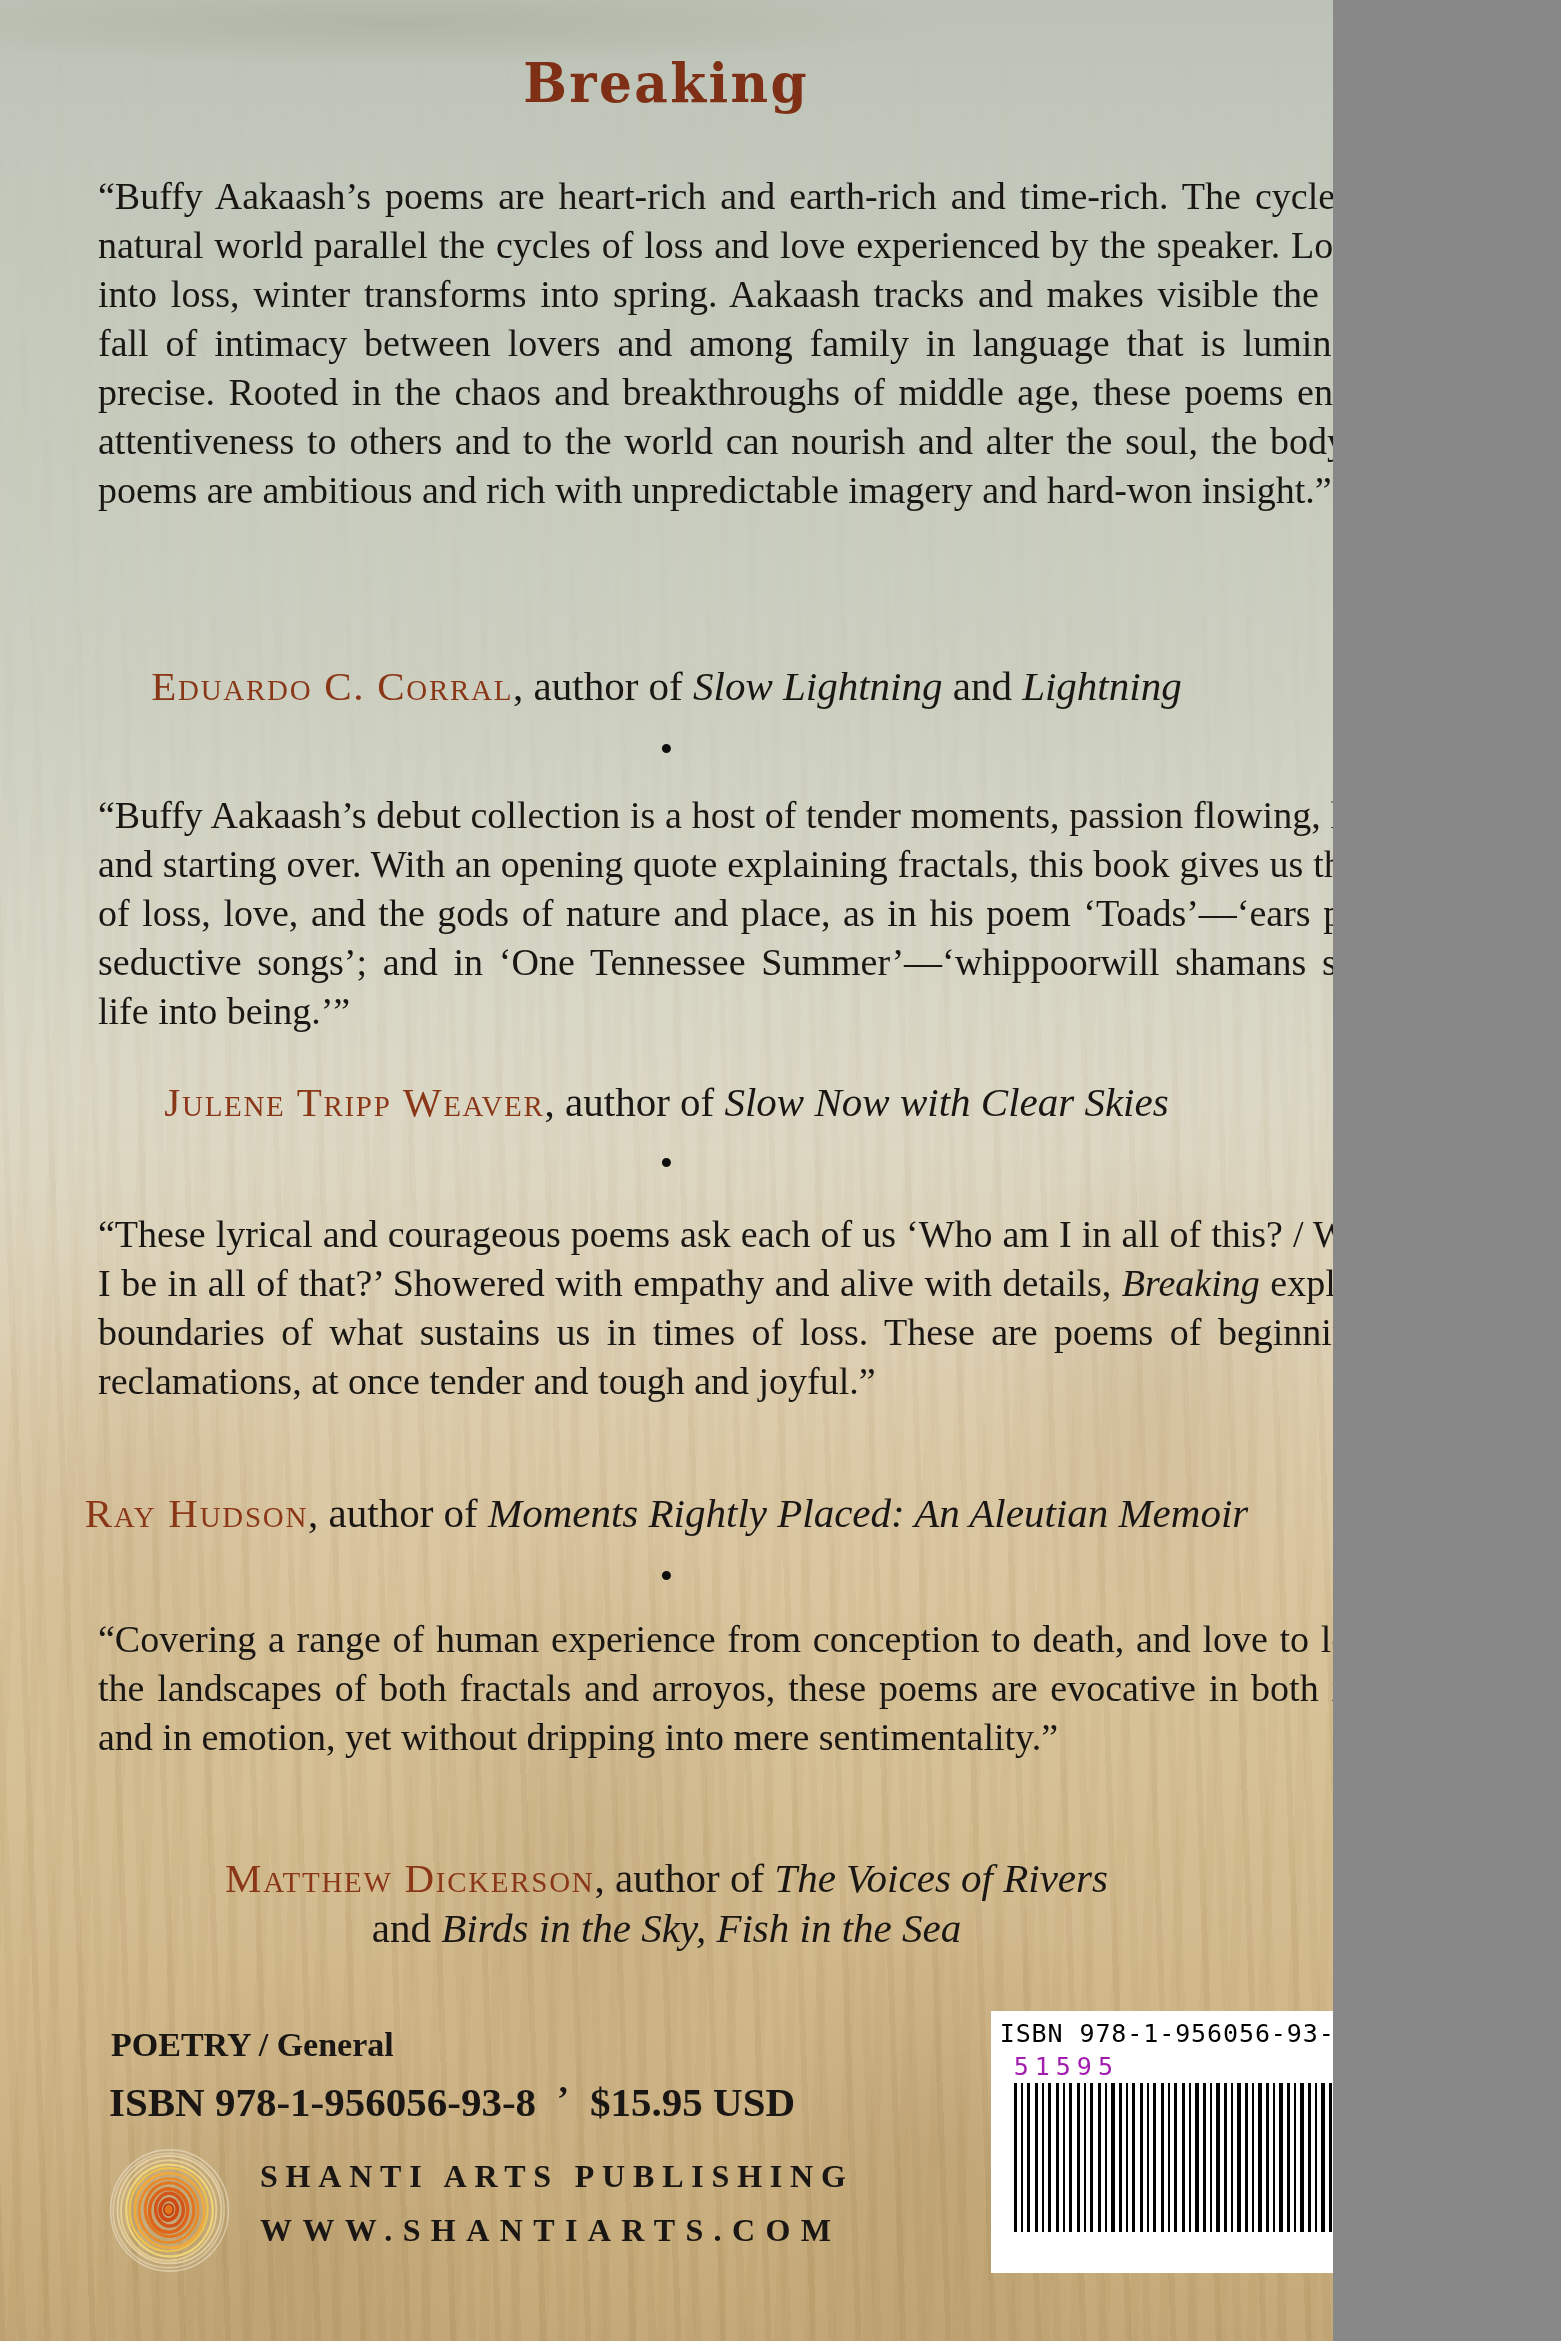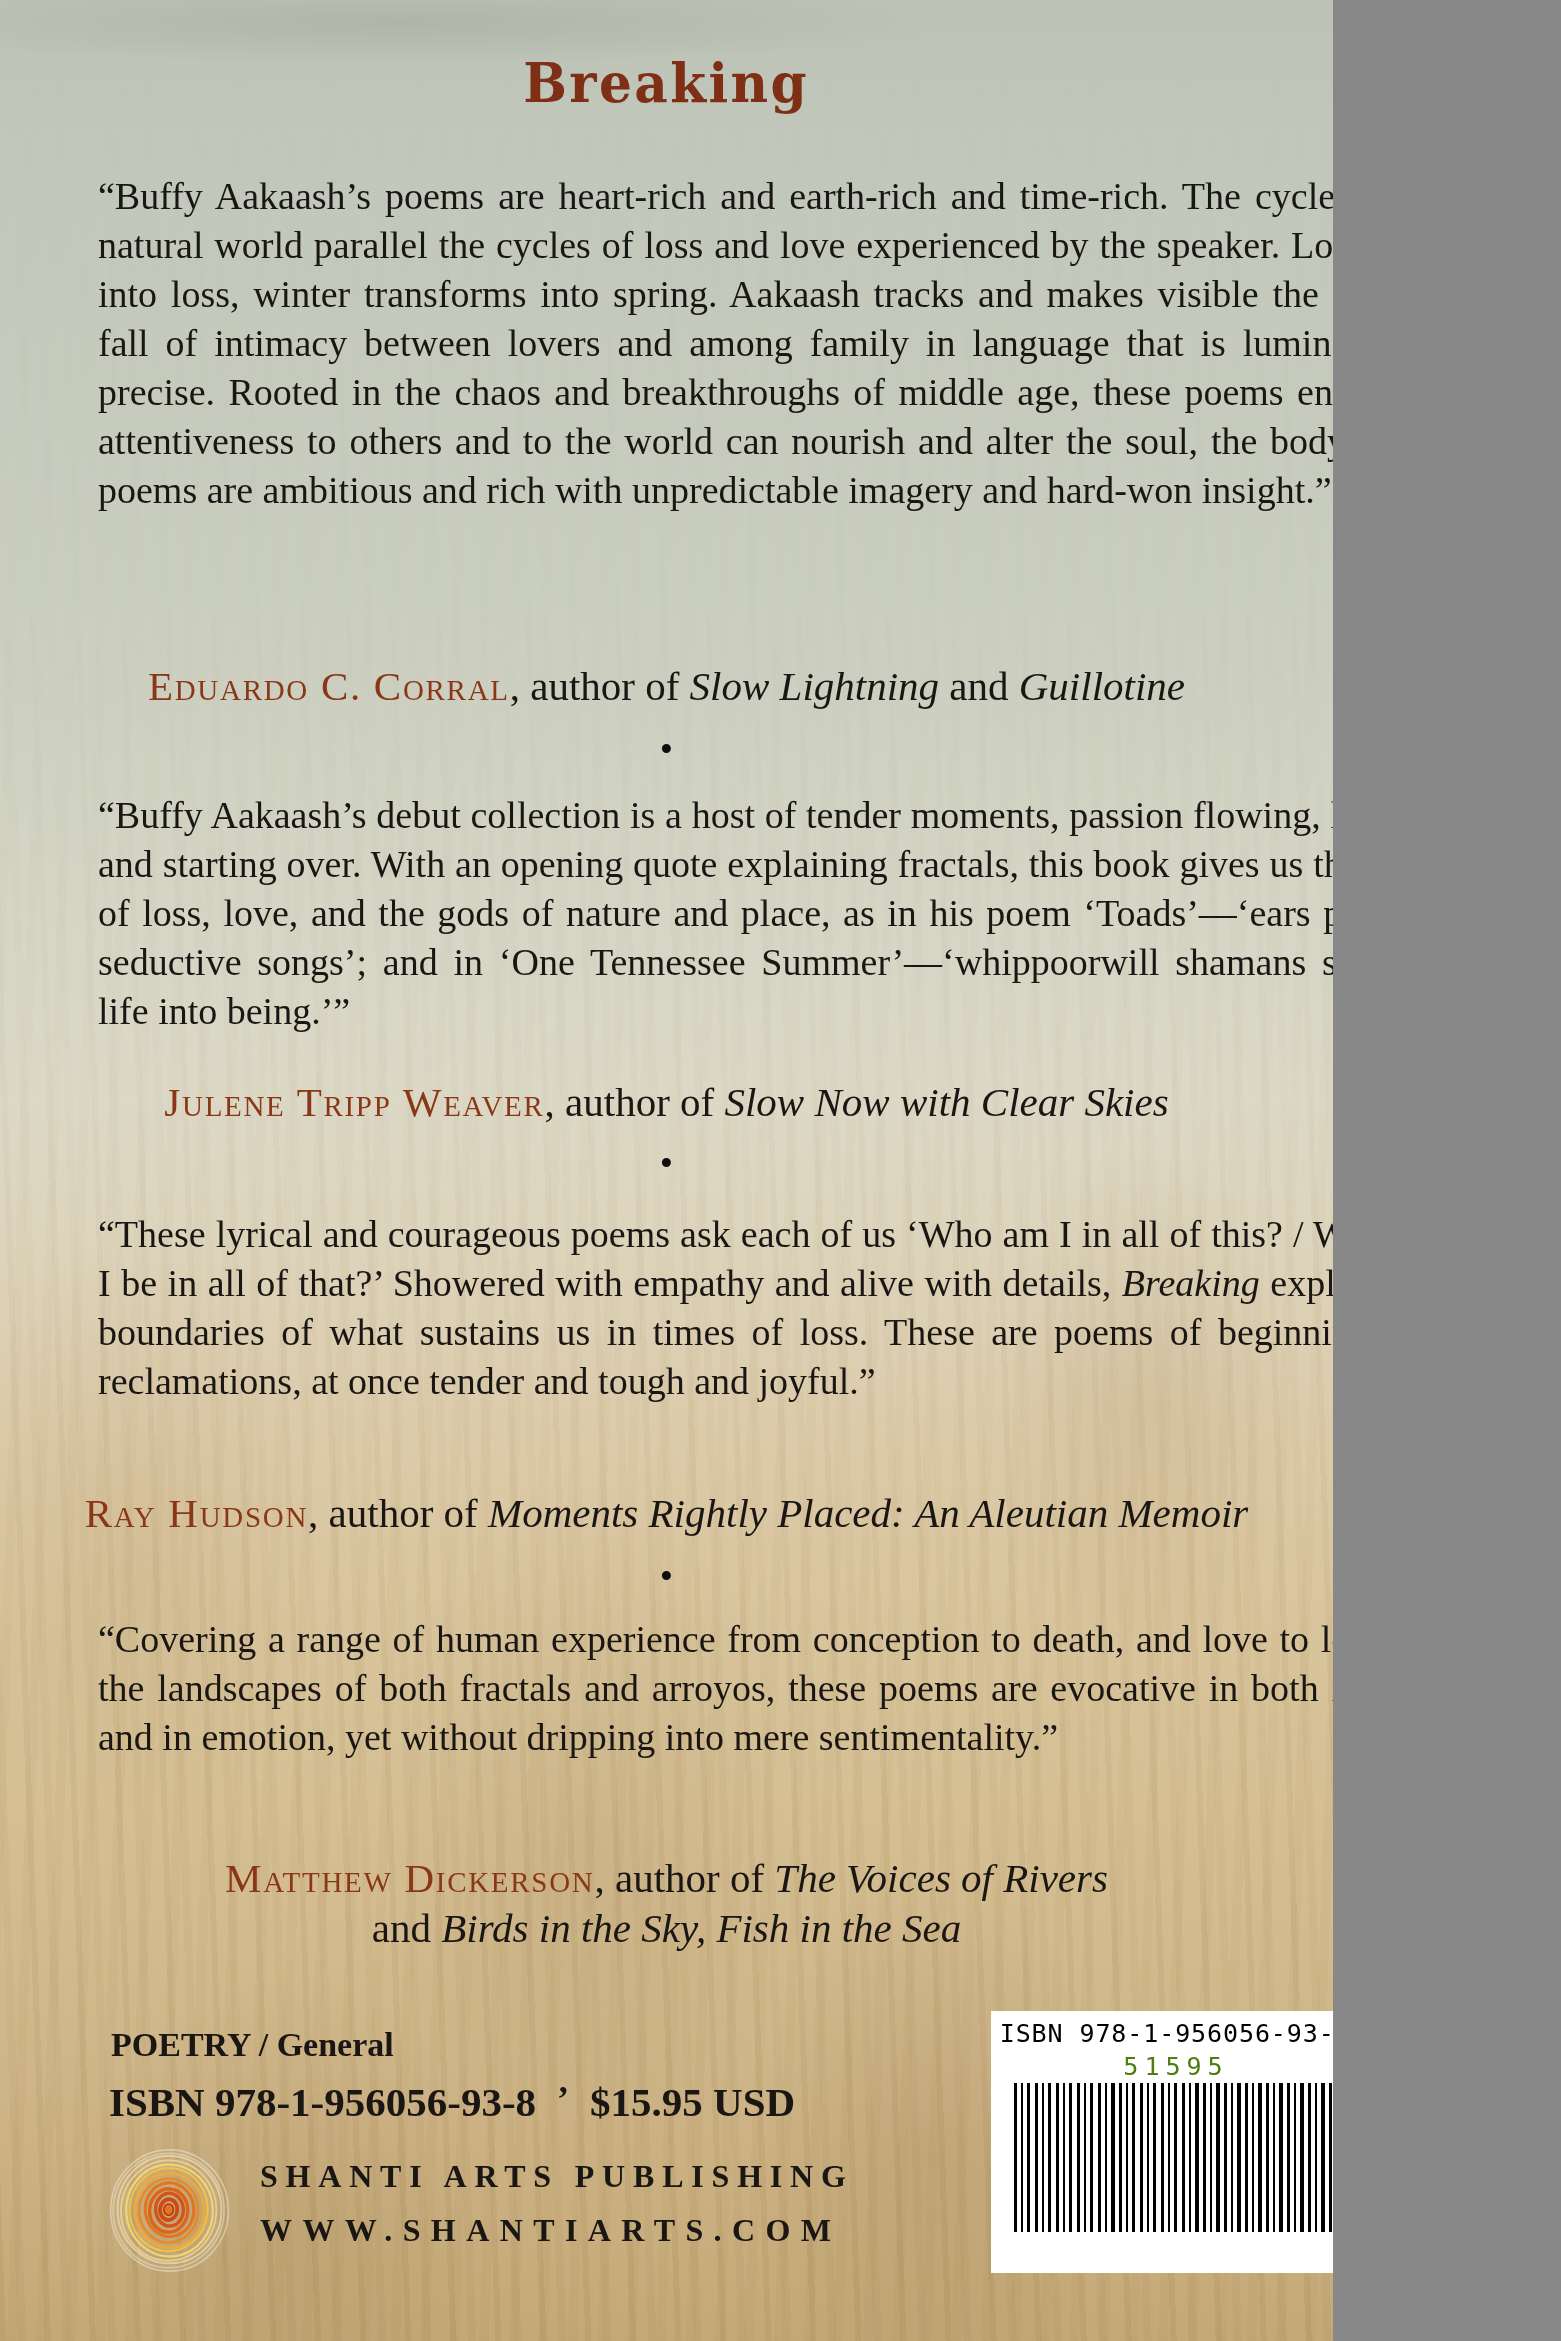--- a/index.html
+++ b/index.html
@@ -113,42 +113,42 @@
   }
   .bc-main-digits{
     font-family:"DejaVu Sans Mono", monospace;
     font-size:26px;line-height:36px;letter-spacing:0.9px;
     color:#000;white-space:nowrap;margin-left:-21px;
   }
   .bc-supp{flex:1;margin-left:14px;}
   .bc-supp-digits{
     font-family:"DejaVu Sans Mono", monospace;
     font-size:25px;line-height:31px;letter-spacing:6px;
-    text-align:center;color:#4d7c0f;white-space:nowrap;
+    text-align:left;color:#a21caf;white-space:nowrap;
   }
   .bc-supp-bars{
     height:149px;margin-top:1.7px;
     background:repeating-linear-gradient(90deg,
       #000 0 2.6px, #fff 2.6px 7px, #000 7px 8.7px, #fff 8.7px 13px,
       #000 13px 16.5px, #fff 16.5px 21px);
   }
 </style>
 </head>
 <body>
 
 <div class="cover">
   <div class="tex-blotches"></div>
   <div class="tex-streaks"></div>
 
   <div class="title">
     <span class="title-inner">Breaking</span>
   </div>
 
   <p class="blurb" style="top:172px"><span class="seg-plain">“Buffy Aakaash’s poems are heart-rich and earth-rich and time-rich. The cycles of the natural world parallel the cycles of loss and love experienced by the speaker. Love turns into loss, winter transforms into spring. Aakaash tracks and makes visible the rise and fall of intimacy between lovers and among family in language that is luminous and precise. Rooted in the chaos and breakthroughs of middle age, these poems enact how attentiveness to others and to the world can nourish and alter the soul, the body. These poems are ambitious and rich with unpredictable imagery and hard-won insight.”</span></p>
-  <div class="attribution" style="top:661px"><span class="seg-name">Eduardo C. Corral</span><span class="seg-plain">, author of </span><span class="seg-italic">Slow Lightning</span><span class="seg-plain"> and </span><span class="seg-italic">Guillotine</span></div>
+  <div class="attribution" style="top:661px"><span class="seg-name">Eduardo C. Corral</span><span class="seg-plain">, author of </span><span class="seg-italic">Slow Lightning</span><span class="seg-plain"> and </span><span class="seg-italic">Lightning</span></div>
   <div class="bullet" style="top:736px">•</div>
 
   <p class="blurb" style="top:791px"><span class="seg-plain">“Buffy Aakaash’s debut collection is a host of tender moments, passion flowing, longing, and starting over. With an opening quote explaining fractals, this book gives us the chaos of loss, love, and the gods of nature and place, as in his poem ‘Toads’—‘ears perk / to seductive songs’; and in ‘One Tennessee Summer’—‘whippoorwill shamans sing this life into being.’”</span></p>
   <div class="attribution" style="top:1077px"><span class="seg-name">Julene Tripp Weaver</span><span class="seg-plain">, author of </span><span class="seg-italic">Slow Now with Clear Skies</span></div>
   <div class="bullet" style="top:1150px">•</div>
 
   <p class="blurb" style="top:1210px"><span class="seg-plain">“These lyrical and courageous poems ask each of us ‘Who am I in all of this? / Who will I be in all of that?’ Showered with empathy and alive with details, </span><span class="seg-italic">Breaking</span><span class="seg-plain"> explores the boundaries of what sustains us in times of loss. These are poems of beginnings and reclamations, at once tender and tough and joyful.”</span></p>
   <div class="attribution" style="top:1488px"><span class="seg-name">Ray Hudson</span><span class="seg-plain">, author of </span><span class="seg-italic">Moments Rightly Placed: An Aleutian Memoir</span></div>
   <div class="bullet" style="top:1563px">•</div>
 

